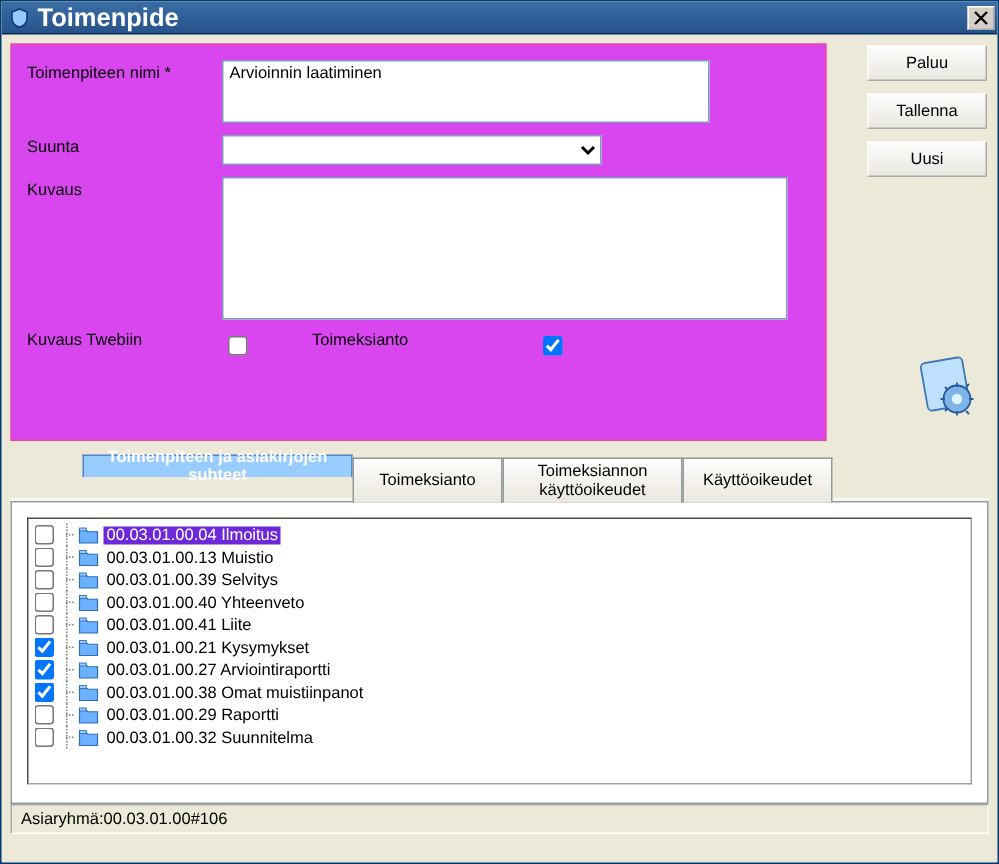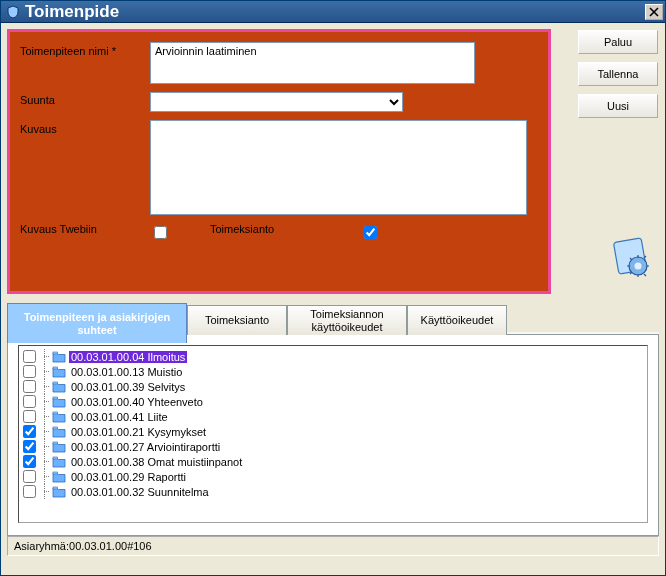--- a/index.html
+++ b/index.html
@@ -33,22 +33,22 @@
     background: #d4d0c8;
     border: 1px outset #fff;
     color: #000;
     display: flex; align-items: center; justify-content: center;
     font-weight: bold; font-size: 12px;
     cursor: pointer;
   }
   
   .upper {
     margin: 6px 6px 0 6px;
-    border: 3px solid #ec4899;
-    background: #c2410c;
+    border: 1px solid #ec4899;
+    background: #d946ef;
     padding: 10px 8px 8px 10px;
     position: relative;
     height: 265px;
   }
   .form-row { display: flex; align-items: flex-start; margin-bottom: 8px; }
   .form-label { width: 130px; padding-top: 3px; }
   .nimi-input {
     width: 325px; height: 42px;
     border: 1px solid #7f9db9;
     padding: 2px 4px;
@@ -126,21 +126,22 @@
     justify-content: center;
     white-space: pre-line;
     line-height: 1.1;
   }
   .tab.active {
     background: #99ccff;
     color: #fff;
     font-weight: bold;
     border: 1px solid #5b86c5;
     border-bottom: none;
-    height: 40px;
+    height: 15px;
+    margin-left: 48px;
   }
   .tab:not(.active){ height:30px; margin-top:2px;}
   
   .lower {
     margin: 0 6px 0 6px;
     border: 1px solid #919b9c;
     background: #fff;
     padding: 10px;
     height: 202px;
   }

